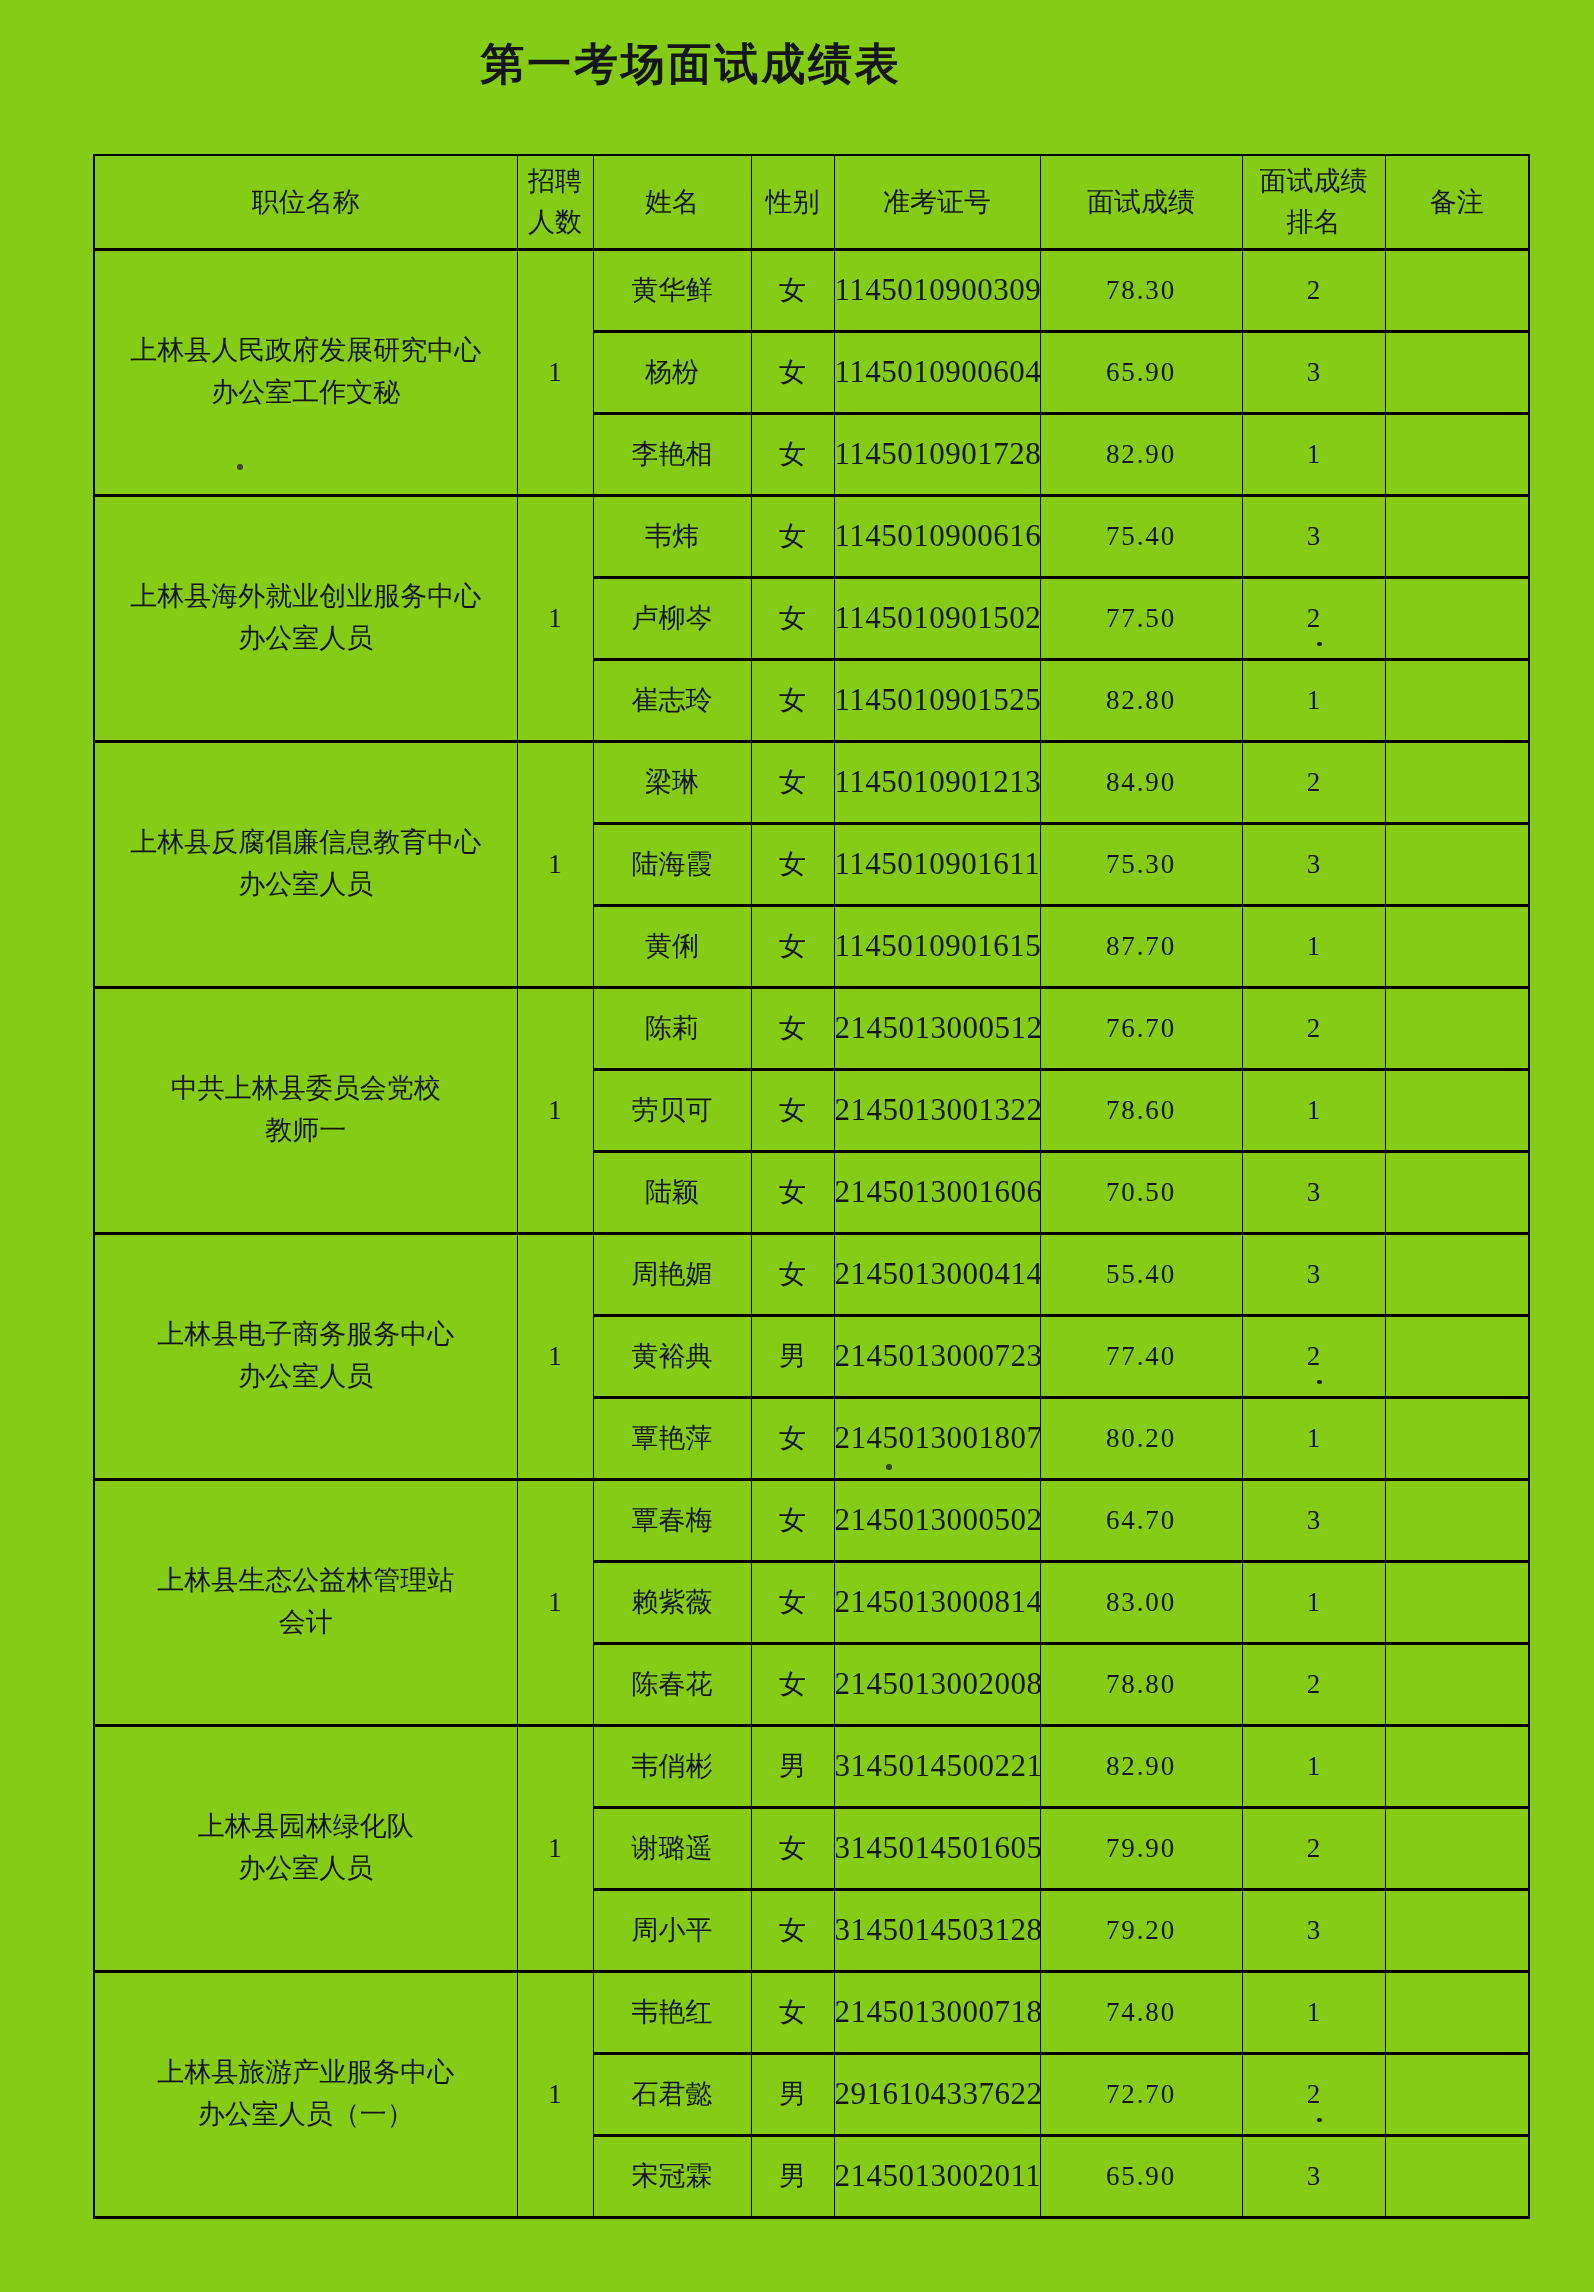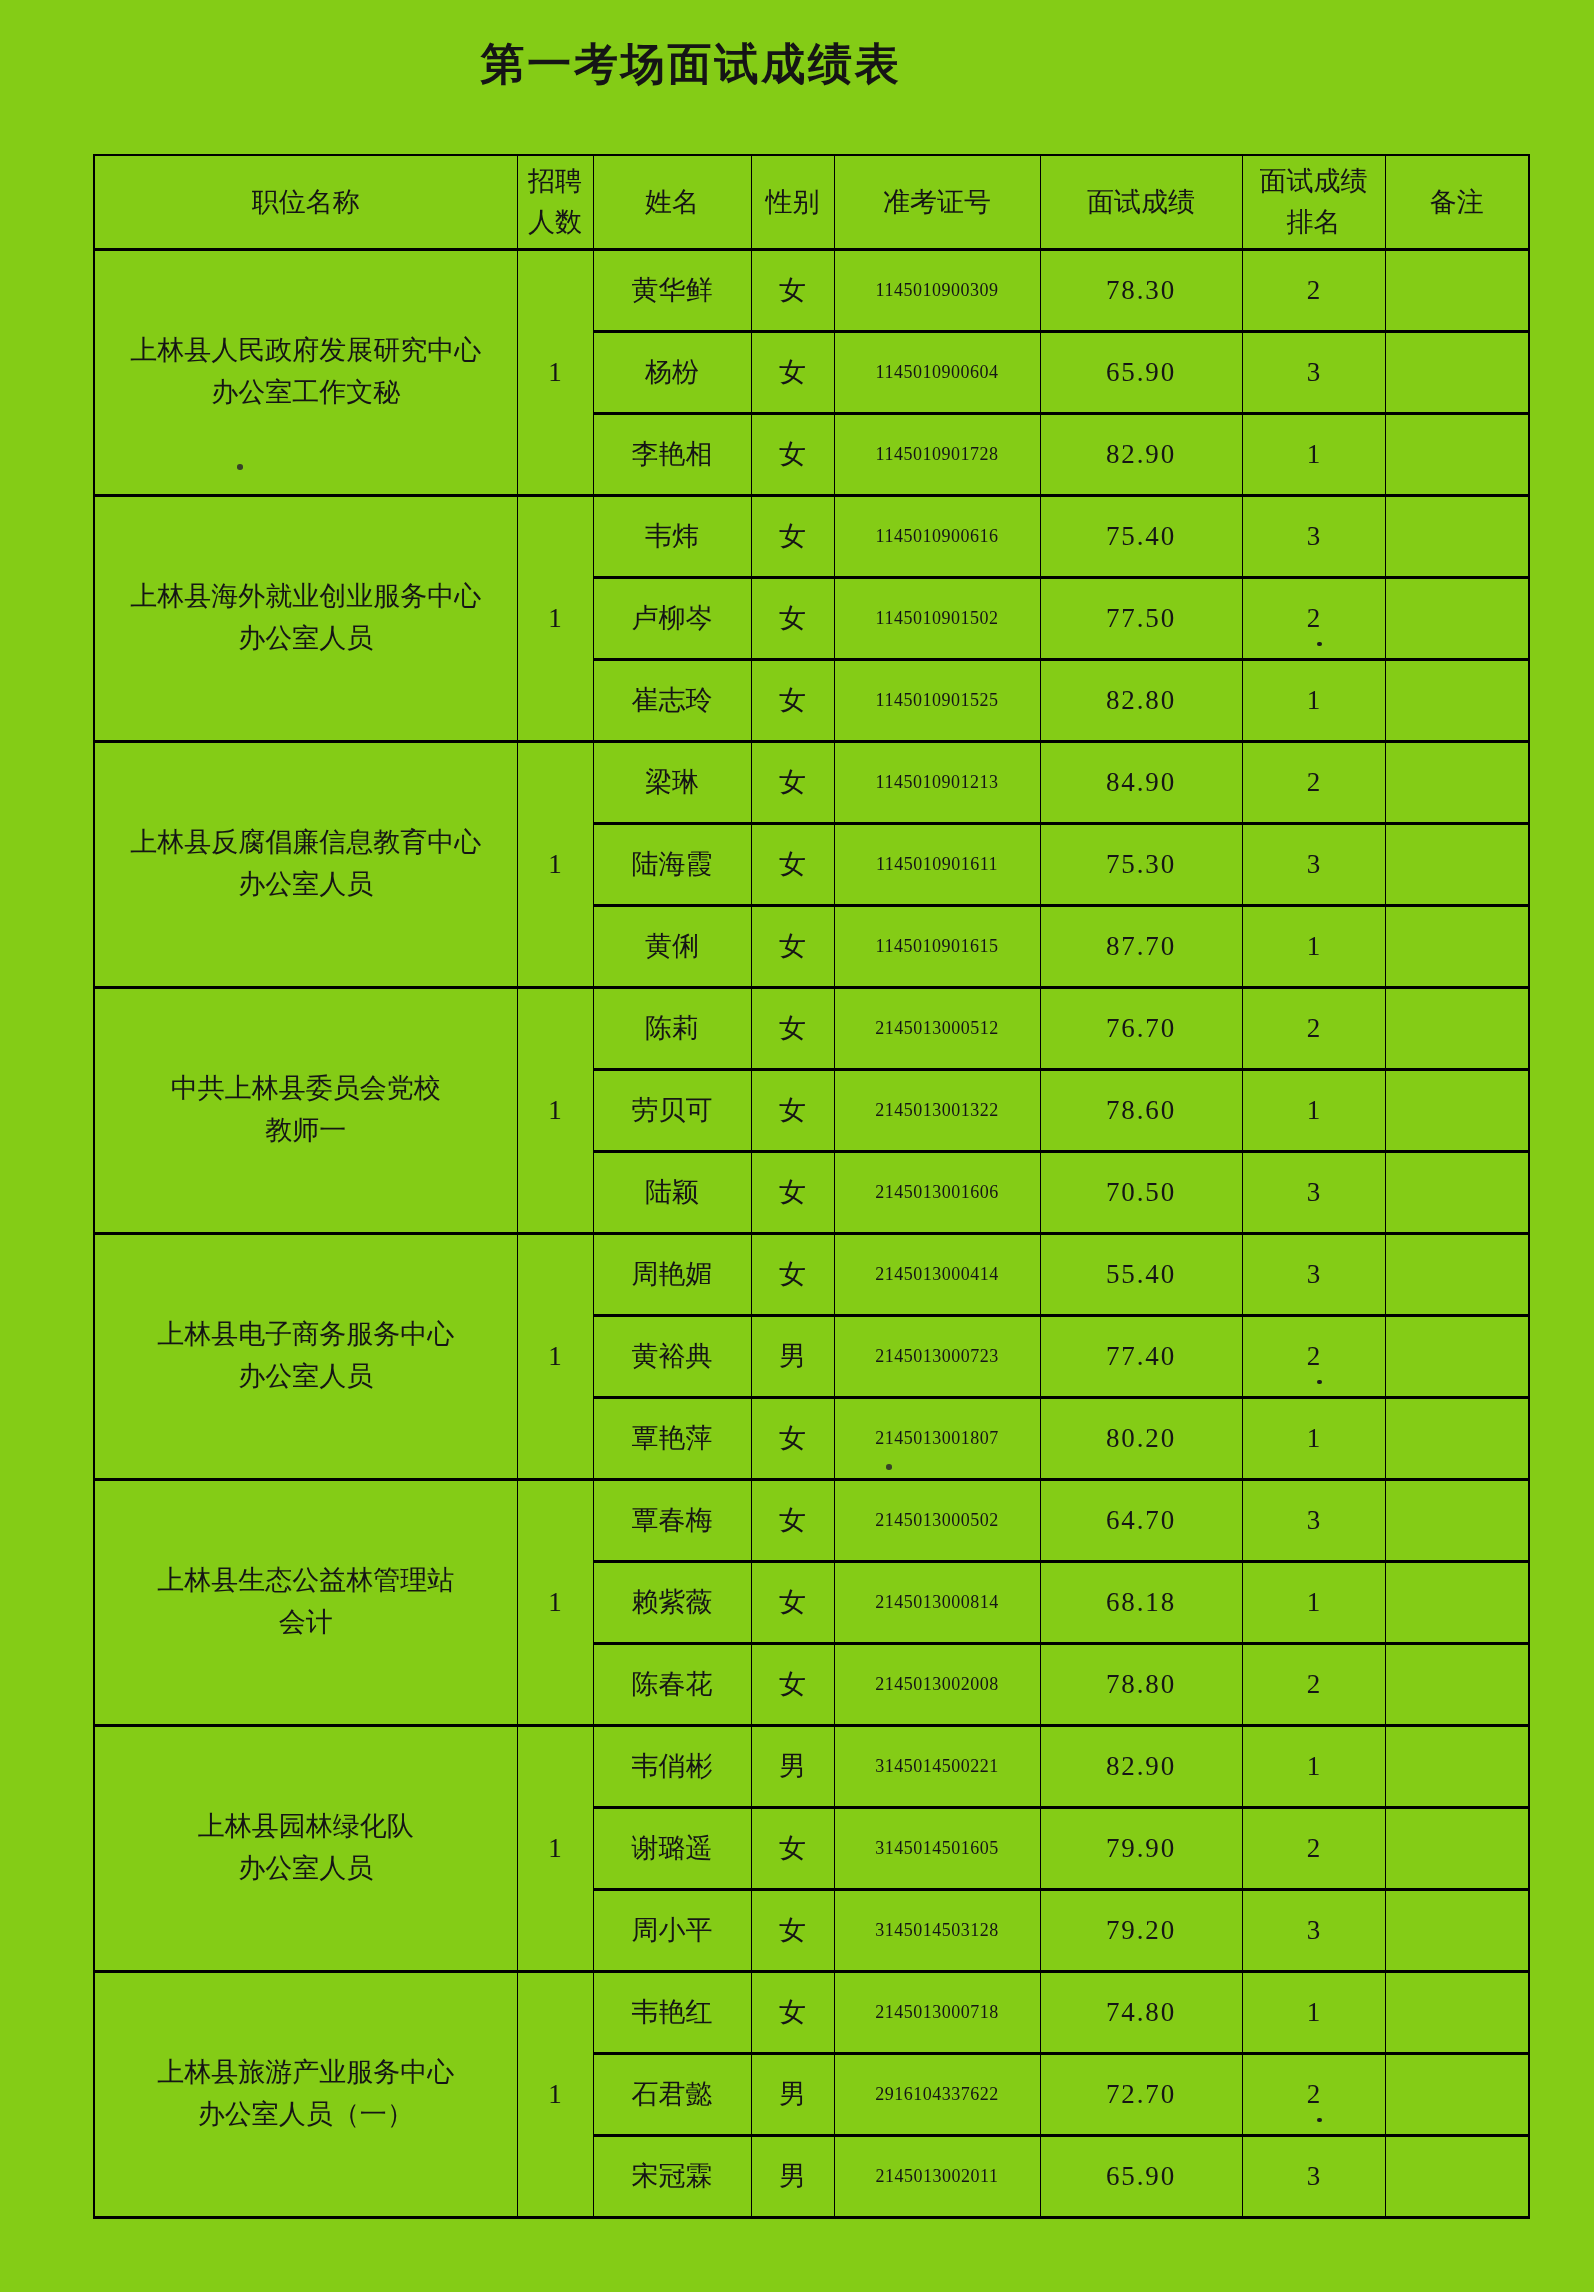--- a/index.html
+++ b/index.html
@@ -33,21 +33,21 @@
   tbody tr { height:82px; }
   th {
     font-size:27px; font-weight:400; line-height:1.5;
   }
   thead th { border-bottom:3.7px solid #000; }
   td { font-size:27px; }
   td.position-cell { line-height:1.55; }
   td.merged { border-bottom:3.7px solid #000; }
   tr.inner-sep td { border-top:3.7px solid #000; }
   tr.group-end td { border-bottom:3.7px solid #000;margin-left:8px; }
-  td.ticket-cell { font-size:18px; letter-spacing:0.5px; }
+  td.ticket-cell { font-size:31px; letter-spacing:0.5px; }
   td.score-cell { letter-spacing:1.9px; }
   td.rank-cell { position:relative; }
   .rank-dot {
     position:absolute; left:calc(50% + 3.7px); top:63px;
     width:4.6px; height:4.6px; border-radius:50%; background:#1c1c1c;
   }
   .stray-dot {
     position:absolute; width:5.6px; height:5.6px; border-radius:50%;
     background:#2a2a2a; opacity:0.85;
   }
@@ -232,21 +232,21 @@
           <td class="gender-cell">女</td>
           <td class="ticket-cell">2145013000502</td>
           <td class="score-cell">64.70</td>
           <td class="rank-cell"><span>3</span></td>
           <td class="remark-cell"></td>
         </tr>
         <tr class="inner-sep">
           <td class="name-cell">赖紫薇</td>
           <td class="gender-cell">女</td>
           <td class="ticket-cell">2145013000814</td>
-          <td class="score-cell">68.18</td>
+          <td class="score-cell">83.00</td>
           <td class="rank-cell"><span>1</span></td>
           <td class="remark-cell"></td>
         </tr>
         <tr class="inner-sep group-end">
           <td class="name-cell">陈春花</td>
           <td class="gender-cell">女</td>
           <td class="ticket-cell">2145013002008</td>
           <td class="score-cell">78.80</td>
           <td class="rank-cell"><span>2</span></td>
           <td class="remark-cell"></td>

